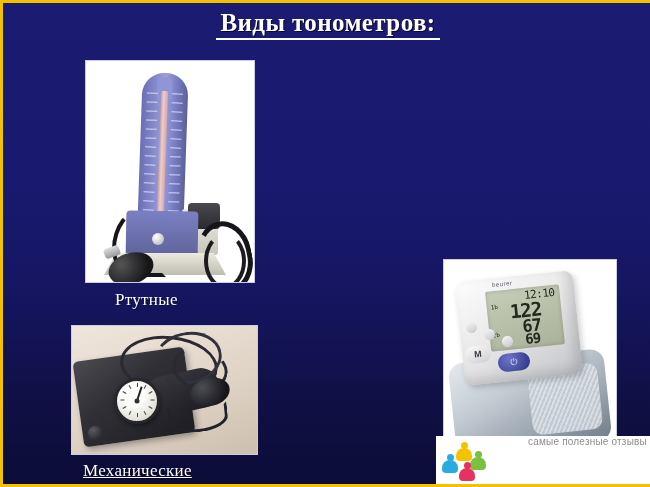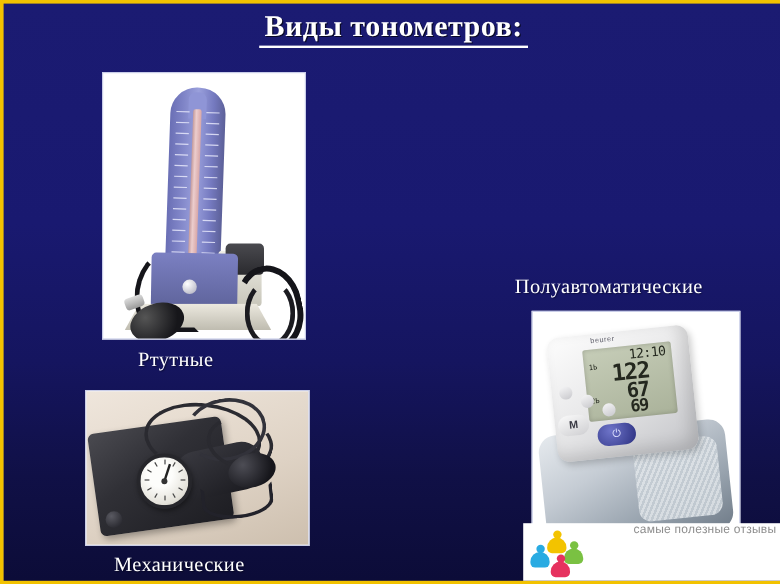--- a/index.html
+++ b/index.html
@@ -26,21 +26,21 @@
   }
   .title-inner{display:inline-block;border-bottom:2px solid #ffffff;padding:0 4px 1px 4px;}
 
   .caption{
     position:absolute;color:#ffffff;font-size:17px;
     font-family:"Liberation Serif", serif;letter-spacing:.3px;
     text-shadow:1px 1px 1px #0006;white-space:nowrap;
   }
   .cap-mercury{left:112px;top:287px;}
   .cap-semi{left:426px;top:226px;}
-  .cap-mech{left:92px;top:458px;}
+  .cap-mech{left:80px;top:458px;text-decoration:underline;}
 
   .photo{position:absolute;background:#fff;border:1px solid #c9cde8;overflow:hidden;}
   .photo-mercury{left:82px;top:57px;width:168px;height:221px;}
   .photo-semi{left:429px;top:88px;width:168px;height:130px;}
   .photo-wrist{left:440px;top:256px;width:172px;height:205px;}
   .photo-mech{left:68px;top:322px;width:185px;height:128px;}
 
   
   .merc-col{
     position:absolute;left:54px;top:12px;width:46px;height:155px;
@@ -342,21 +342,20 @@
     <div class="merc-knob"></div>
     <div class="merc-base"></div>
     <div class="merc-coil"></div>
     <div class="merc-coil2"></div>
     <div class="merc-hose"></div>
     <div class="merc-valve"></div>
     <div class="merc-bulb"></div>
   </div>
   <div class="caption cap-mercury">Ртутные</div>
 
-  <div class="caption cap-semi">Полуавтоматические</div>
 
   <div class="photo photo-wrist">
     <div class="wrist-cuff"></div>
     <div class="wrist-cuff-tex"></div>
     <div class="wrist-body"></div>
     <div class="wrist-brand">beurer</div>
     <div class="wrist-lcd">
       <span class="t">12:10</span>
       <span class="lbl1">1Ь</span>
       <span class="s">122</span>

